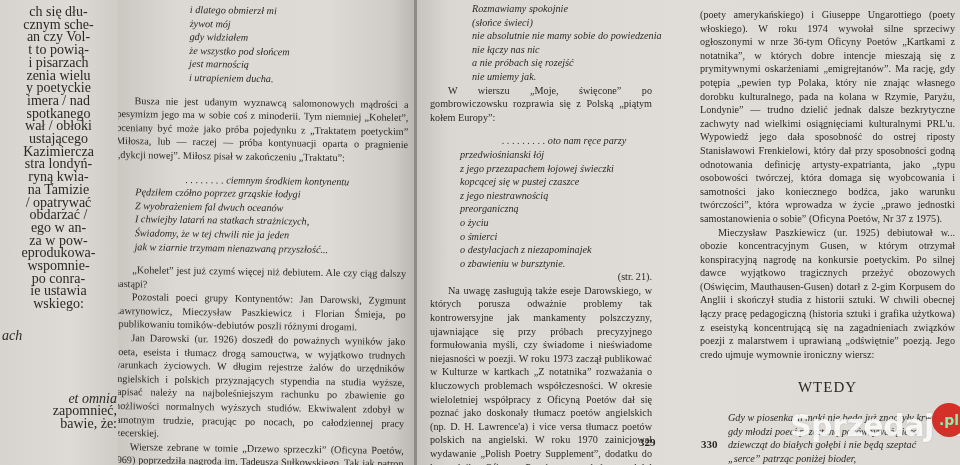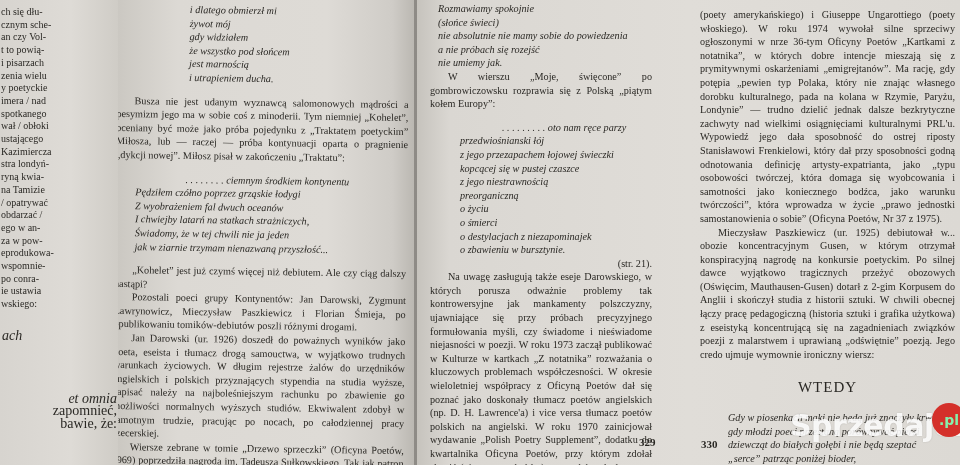--- a/index.html
+++ b/index.html
@@ -22,21 +22,21 @@
     background: linear-gradient(90deg, #c6c3bd 0%, #dad7d2 6%, #e0ddd8 50%, #dcd9d4 100%); }
   .col { position: absolute; font-size: 10.2px; line-height: 13.6px; text-align: justify; }
   .col p { margin: 0; }
   .indent { text-indent: 18px; }
   .poem { font-style: italic; margin: 0; }
   .poem div { white-space: nowrap; }
   .cite { text-align: right; margin: 2px 0 10px 0; }
   .pageno { position: absolute; font-size: 11px; font-weight: bold; }
   .heading { text-align: center; letter-spacing: 1px; font-size: 15px; margin: 20px 0 16px 0; }
   .blank { height: 10px; }
-  .farleft-lines { position: absolute; right: 2px; top: 6px; width: 115px; font-size: 10px; line-height: 12.7px; text-align: left; white-space: nowrap; overflow: hidden; }
+  .farleft-lines { position: absolute; right: 2px; top: 6px; width: 115px; font-size: 14px; line-height: 12.7px; text-align: center; white-space: nowrap; overflow: hidden; }
   .farleft-lines2 { position: absolute; left: 2px; top: 330px; width: 115px; font-size: 14px; line-height: 12.7px; white-space: nowrap; }
   .watermark {
     position: absolute; left: 790px; top: 408px;
     font-family: "DejaVu Sans", sans-serif; font-weight: bold; font-size: 30px;
     color: rgba(255,255,255,0.88); letter-spacing: -0.5px;
     text-shadow: 0 0 2px rgba(0,0,0,0.15);
   }
   .wm-dot {
     position: absolute; left: 932px; top: 403px; width: 34px; height: 34px; border-radius: 50%;
     background: #d4302a; color: #86efac; font-family: "DejaVu Sans", sans-serif; font-weight: bold;
@@ -111,24 +111,25 @@
       <p class="indent">Jan Darowski (ur. 1926) doszedł do poważnych wyników jako poeta, eseista i tłumacz drogą samouctwa, w wyjątkowo trudnych warunkach życiowych. W długim rejestrze żalów do urzędników angielskich i polskich przyznających stypendia na studia wyższe, zapisać należy na najboleśniejszym rachunku po zbawienie go możliwości normalnych wyższych studiów. Ekwiwalent zdobył w samotnym trudzie, pracując po nocach, po całodziennej pracy szecerskiej.</p>
       <p class="indent">Wiersze zebrane w tomie „Drzewo sprzeczki” (Oficyna Poetów, 1969) poprzedziła nagroda im. Tadeusza Sułkowskiego. Tak jak patron nagrody tak samo i Darowski długo nie mógł się zdecydować na wydanie wierszy rozproszonych po pismach „młodych”, Kulturze itd.</p>
 
     </div>
   </div>
 
   <div class="gutter"></div>
 
   <div class="page page-right">
     <div class="col" style="left:13px; top:2px; width:222px;">
-      <div class="poem" style="margin-left:8px;">
+      <div class="poem" style="margin-left:42px;">
         <div>Rozmawiamy spokojnie</div>
         <div>(słońce świeci)</div>
         <div>nie absolutnie nie mamy sobie do powiedzenia</div>
+        <div>nie łączy nas nic</div>
         <div>a nie próbach się rozejść</div>
         <div>nie umiemy jak.</div>
       </div>
       <p class="indent">W wierszu „Moje, święcone” po gombrowiczowsku rozprawia się z Polską „piątym kołem Europy”:</p>
       <div class="blank"></div>
       <div class="poem" style="margin-left:30px;">
         <div style="margin-left:42px">. . . . . . . . . oto nam ręce parzy</div>
         <div>przedwiośnianski łój</div>
         <div>z jego przezapachem łojowej świeczki</div>
         <div>kopcącej się w pustej czaszce</div>

